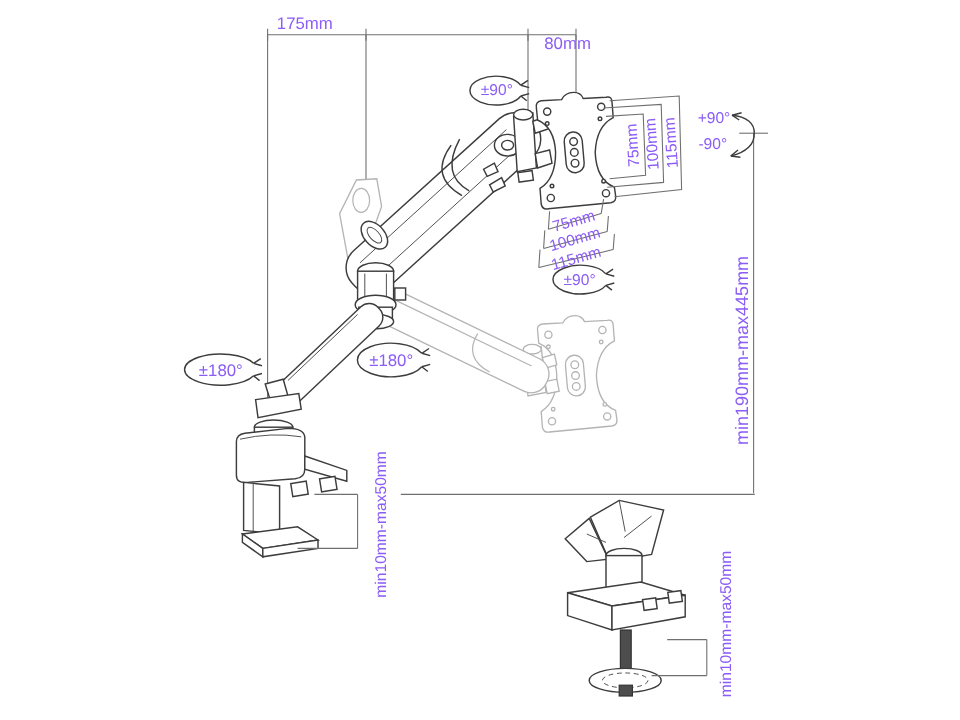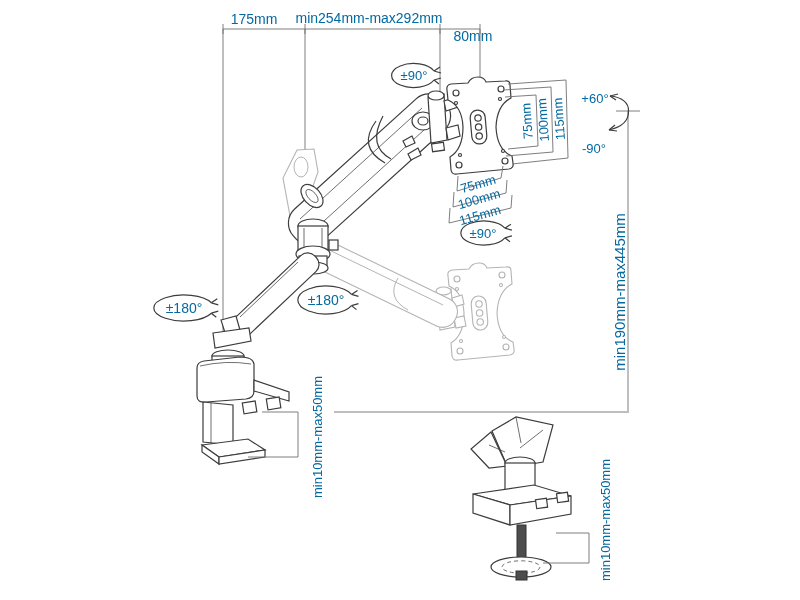--- a/index.html
+++ b/index.html
@@ -1,17 +1,17 @@
 <!DOCTYPE html>
 <html><head>
 <meta charset="utf-8">
 <style>
   html,body{margin:0;padding:0;background:#fff;}
   .stage{position:relative;width:800px;height:600px;background:#ffffff;overflow:hidden;
-         font-family:"Liberation Sans","DejaVu Sans",sans-serif;color:#0369a1;}
+         font-family:"Liberation Sans","DejaVu Sans",sans-serif;color:#8b5cf6;}
   .stage svg{position:absolute;left:0;top:0;}
   .lbl{position:absolute;white-space:nowrap;font-size:14px;line-height:1;
        transform:translate(-50%,-50%);}
   .v  {transform:translate(-50%,-50%) rotate(-90deg);}
   .v4 {transform:translate(-50%,-50%) rotate(-94deg);}
   .tilt{transform:translate(-50%,-50%) rotate(-16deg);}
   .s13{font-size:13px;}
   .s15{font-size:15px;}
   
   .ink  {stroke:#3d3d3d;fill:none;stroke-width:1.2;}
@@ -182,26 +182,25 @@
       <rect x="557" y="493" width="11" height="9" class="inkf" transform="rotate(-8 562 497)"></rect>
       <rect x="517" y="525" width="9" height="40" class="dark"></rect>
       <ellipse cx="521" cy="567" rx="30" ry="10" class="inkf"></ellipse>
       <ellipse cx="521" cy="567" rx="19" ry="6.2" class="thin" stroke-dasharray="4 3"></ellipse>
       <rect x="516" y="571" width="11" height="9" class="dark"></rect>
       <path class="dim" d="M556,533 H589 M543,563 H589 M589,533 V563"></path>
     </g>
   </svg>
 
   <div class="lbl" style="left:254px;top:19px">175mm</div>
-  <div class="lbl" style="left:369px;top:18px">min254mm-max292mm</div>
   <div class="lbl" style="left:473px;top:36px">80mm</div>
 
   <div class="lbl s13" style="left:414px;top:75px">±90°</div>
-  <div class="lbl s13" style="left:595px;top:98px">+60°</div>
-  <div class="lbl s13" style="left:594px;top:148px">-90°</div>
+  <div class="lbl s13" style="left:595px;top:98px">+90°</div>
+  <div class="lbl s13" style="left:594px;top:120px">-90°</div>
 
   <div class="lbl v s15" style="left:619px;top:292px">min190mm-max445mm</div>
 
   <div class="lbl v4 s13" style="left:527px;top:121px">75mm</div>
   <div class="lbl v4 s13" style="left:543px;top:120px">100mm</div>
   <div class="lbl v4 s13" style="left:559px;top:119px">115mm</div>
 
   <div class="lbl tilt s13" style="left:478px;top:184px">75mm</div>
   <div class="lbl tilt s13" style="left:479px;top:199px">100mm</div>
   <div class="lbl tilt s13" style="left:480px;top:215px">115mm</div>

